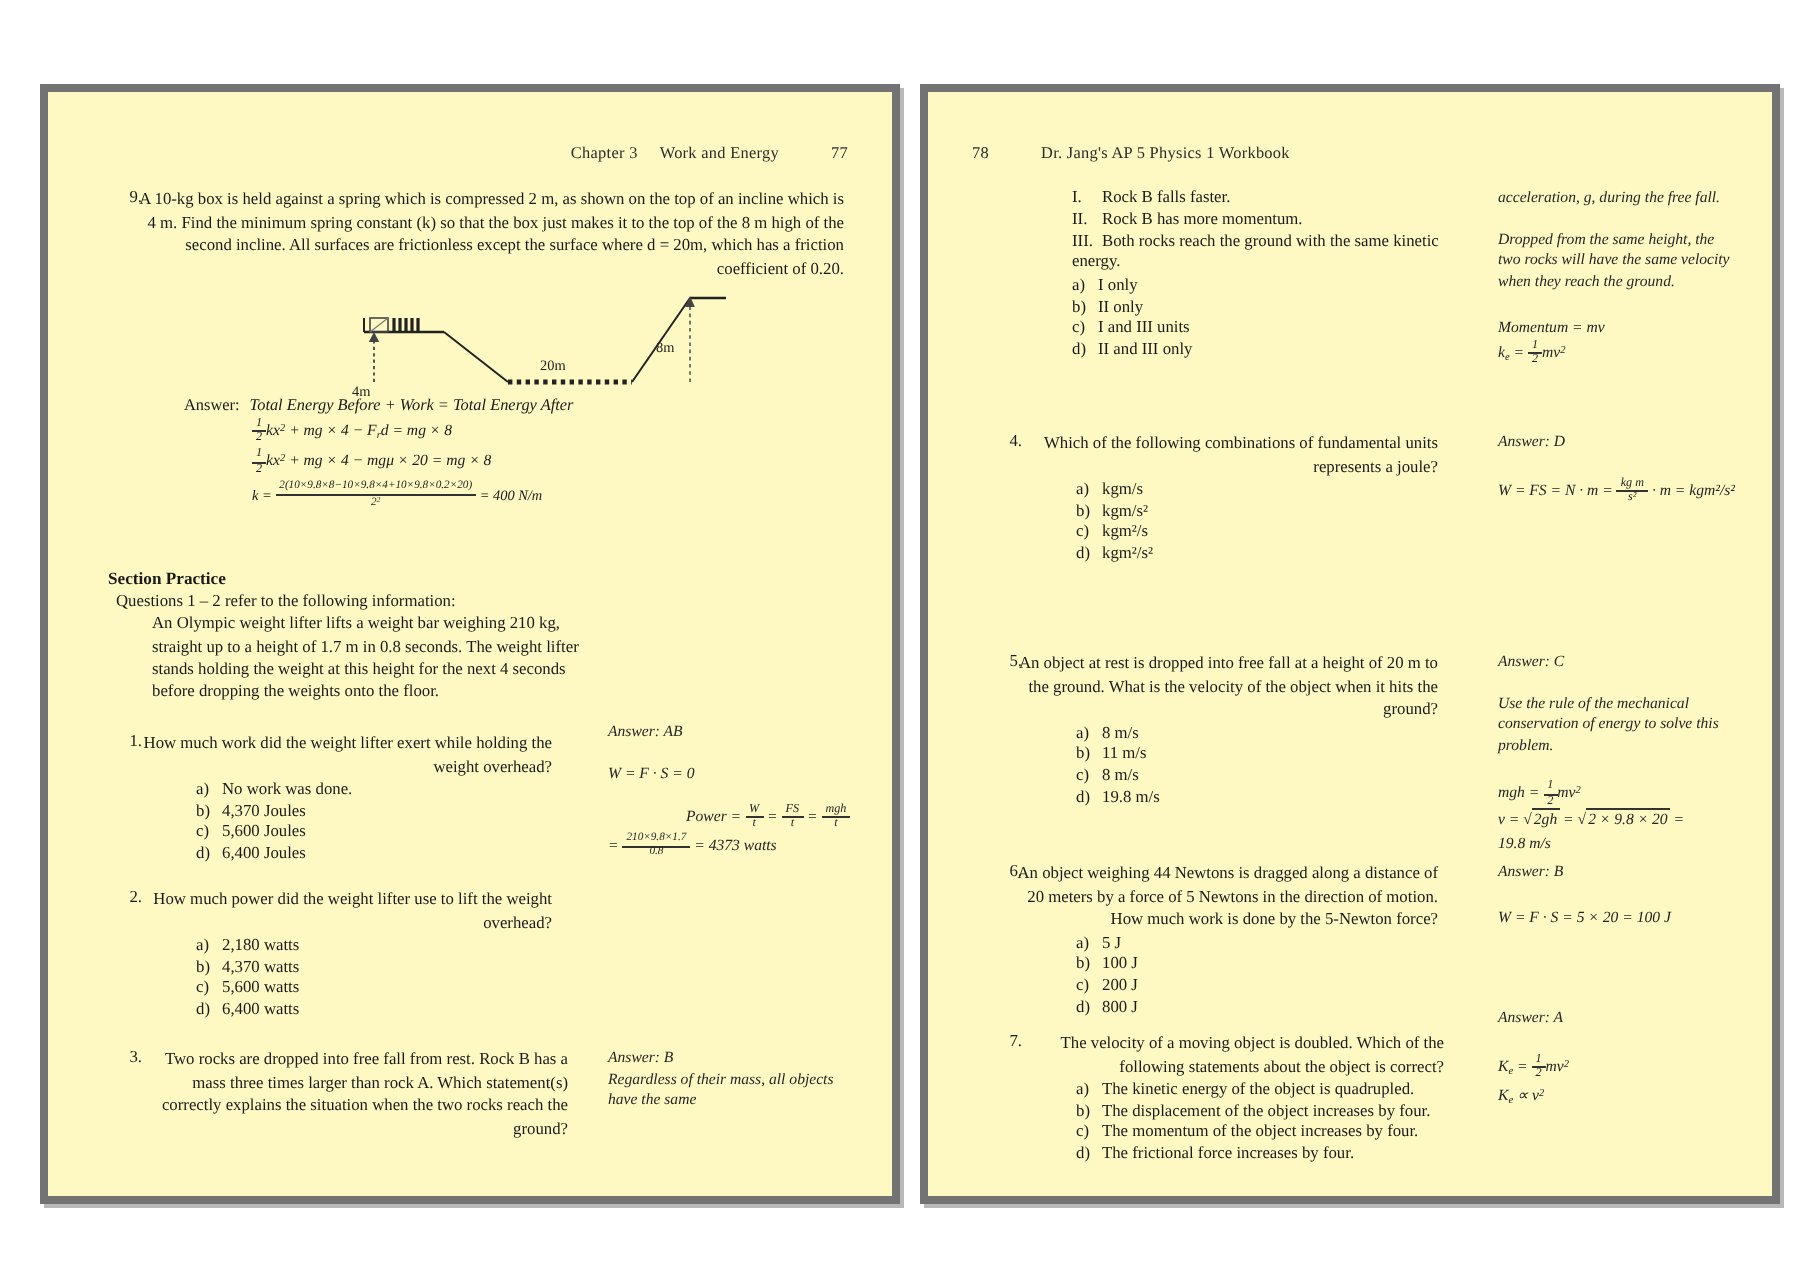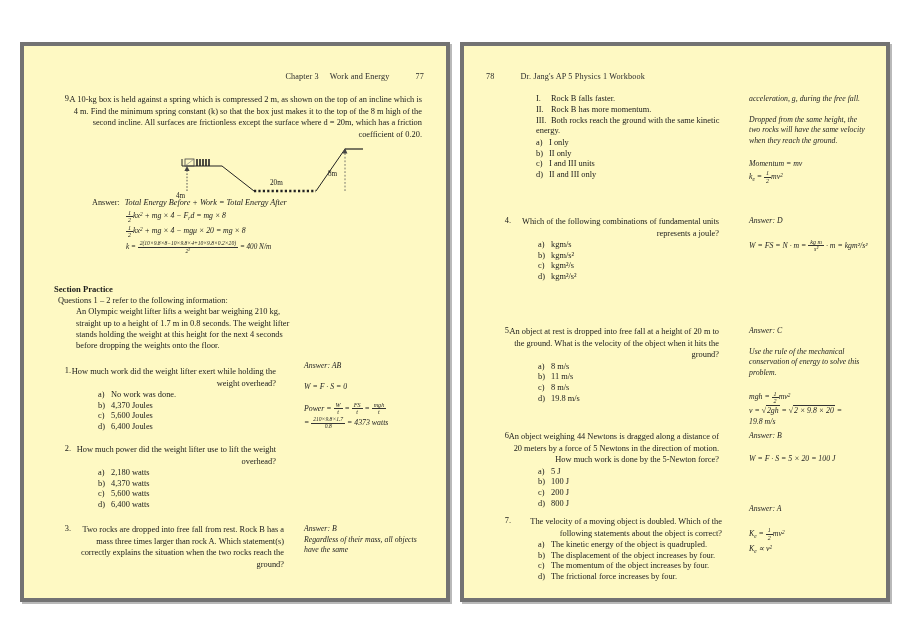--- a/index.html
+++ b/index.html
@@ -182,21 +182,21 @@
         <li><span class="ol">a)</span><span>No work was done.</span></li>
         <li><span class="ol">b)</span><span>4,370 Joules</span></li>
         <li><span class="ol">c)</span><span>5,600 Joules</span></li>
         <li><span class="ol">d)</span><span>6,400 Joules</span></li>
       </ul>
     </div>
 
     <div class="note" style="left:280px; top:315px; width:130px;">
       <div class="ans">Answer: AB</div>
       <div class="math" style="margin-top:9px;">W = F · S = 0</div>
-      <div class="math" style="margin-top:10px;">
+      <div class="math" style="margin-top:10px;margin-left:39px;">
         <span>Power =</span>
         <span class="frac"><span class="num">W</span><span class="den">t</span></span> =
         <span class="frac"><span class="num">FS</span><span class="den">t</span></span> =
         <span class="frac"><span class="num">mgh</span><span class="den">t</span></span>
       </div>
       <div class="math" style="margin-top:1px;">
         =
         <span class="frac"><span class="num" style="font-size:5.6px;">210×9.8×1.7</span><span class="den" style="font-size:5.6px;">0.8</span></span>
         <span>= 4373 watts</span>
       </div>

